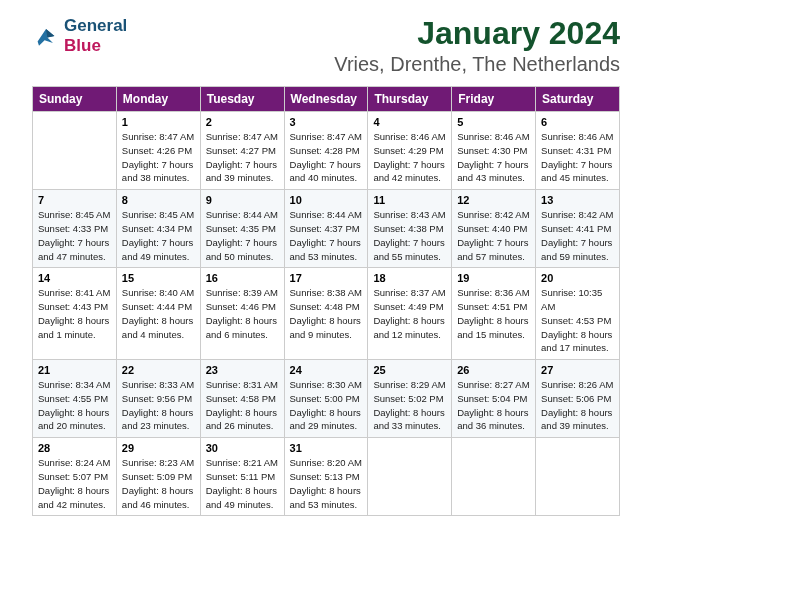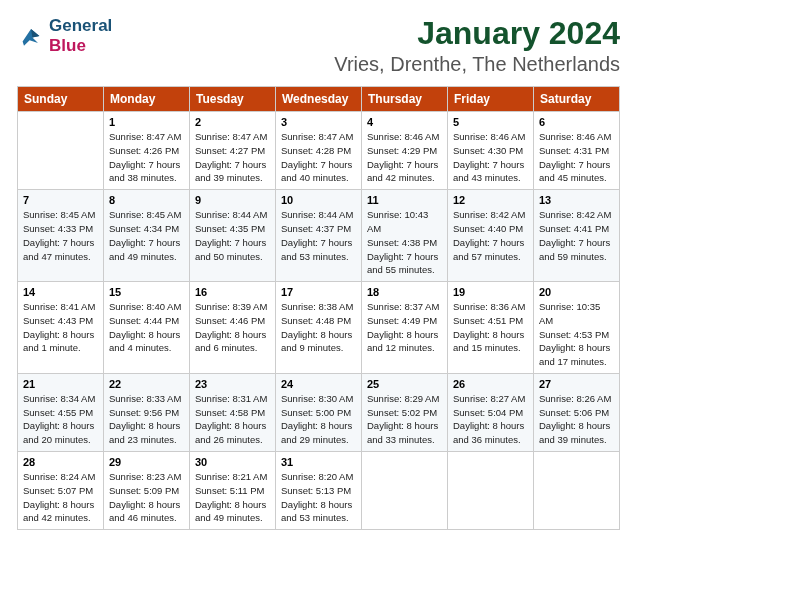--- a/index.html
+++ b/index.html
@@ -5,21 +5,21 @@
     * { box-sizing: border-box; margin: 0; padding: 0; }
     body {
       font-family: Arial, sans-serif;
       background: #fff;
       width: 792px;
       height: 612px;
       overflow: hidden;
     }
     .page {
       width: 640px;
-      padding: 16px 20px 10px 17px;
+      padding: 16px 20px 10px 32px;
     }
     .header {
       display: flex;
       align-items: flex-start;
       justify-content: space-between;
       margin-bottom: 10px;
     }
     .logo {
       display: flex;
       align-items: center;
@@ -42,21 +42,21 @@
       font-size: 20px;
       color: #555;
       margin-top: 2px;
     }
     .calendar {
       width: 100%;
       border-collapse: collapse;
       font-size: 10.5px;
     }
     .calendar th {
-      background-color: #c2410c;
+      background-color: #701a75;
       color: #fff;
       text-align: left;
       padding: 5px 6px;
       font-size: 12px;
       border: 1px solid #ccc;
     }
     .calendar td {
       border: 1px solid #ccc;
       vertical-align: top;
       padding: 4px 5px;
@@ -196,21 +196,21 @@
           <span class="day-num">10</span>
           <div class="day-info">
             <span>Sunrise: 8:44 AM</span><br>
             <span>Sunset: 4:37 PM</span><br>
             <span>Daylight: 7 hours and 53 minutes.</span>
           </div>
         </td>
           <td>
           <span class="day-num">11</span>
           <div class="day-info">
-            <span>Sunrise: 10:43 AM</span><br>
+            <span>Sunrise: 8:43 AM</span><br>
             <span>Sunset: 4:38 PM</span><br>
             <span>Daylight: 7 hours and 55 minutes.</span>
           </div>
         </td>
           <td>
           <span class="day-num">12</span>
           <div class="day-info">
             <span>Sunrise: 8:42 AM</span><br>
             <span>Sunset: 4:40 PM</span><br>
             <span>Daylight: 7 hours and 57 minutes.</span>

